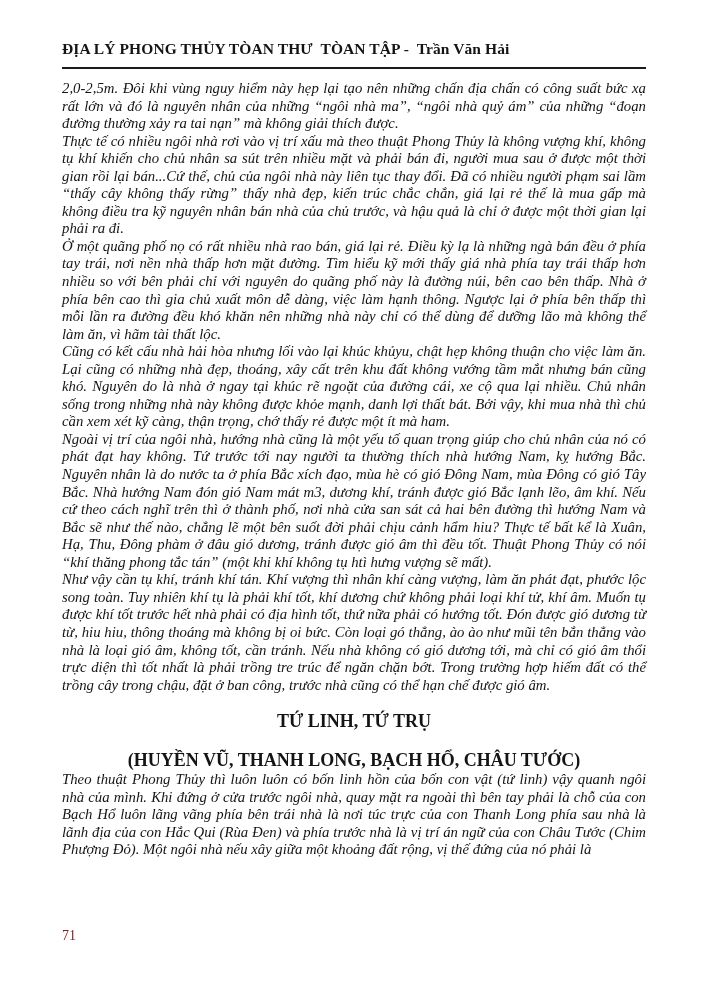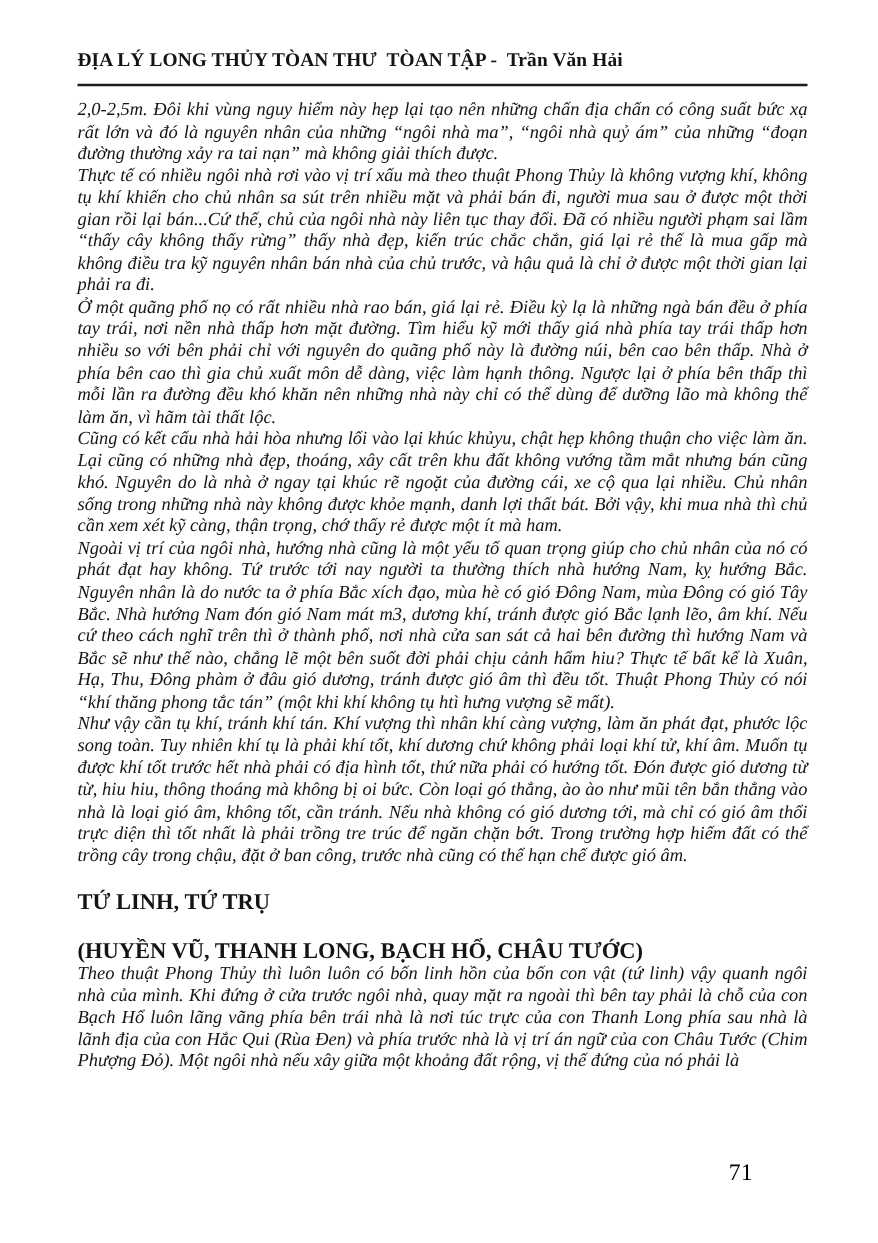--- a/index.html
+++ b/index.html
@@ -46,42 +46,42 @@
     text-align: justify;
     color: #141414;
   }
 
   .content p.body-par { margin: 0; font-style: italic; }
 
   .section-heading {
     font-weight: bold;
     font-size: 18px;
     line-height: 22.5px;
-    text-align: left;
+    text-align: center;
     margin-top: 16px;
   }
   .section-heading.first { margin-top: 16px; }
   .section-heading.second { margin-top: 16px; }
 
   .page-number {
     position: absolute;
     left: 62px;
     top: 928px;
     width: 540px;
-    text-align: right;
-    font-size: 19px;
-    color: #000000;
+    text-align: left;
+    font-size: 14px;
+    color: #7f1d1d;
   }
 </style>
 </head>
 <body>
 
 <div class="page">
 
-  <div class="running-header">ĐỊA LÝ LONG THỦY TÒAN THƯ  TÒAN TẬP -  Trần Văn Hải</div>
+  <div class="running-header">ĐỊA LÝ PHONG THỦY TÒAN THƯ  TÒAN TẬP -  Trần Văn Hải</div>
 
   <div class="header-rule"></div>
 
   <div class="content">
     <p class="body-par">2,0-2,5m. Đôi khi vùng nguy hiểm này hẹp lại tạo nên những chấn địa chấn có công suất bức xạ rất lớn và đó là nguyên nhân của những “ngôi nhà ma”, “ngôi nhà quỷ ám” của những “đoạn đường thường xảy ra tai nạn” mà không giải thích được.</p>
     <p class="body-par">Thực tế có nhiều ngôi nhà rơi vào vị trí xấu mà theo thuật Phong Thủy là không vượng khí, không tụ khí khiến cho chủ nhân sa sút trên nhiều mặt và phải bán đi, người mua sau ở được một thời gian rồi lại bán...Cứ thế, chủ của ngôi nhà này liên tục thay đổi. Đã có nhiều người phạm sai lầm “thấy cây không thấy rừng” thấy nhà đẹp, kiến trúc chắc chắn, giá lại rẻ thế là mua gấp mà không điều tra kỹ nguyên nhân bán nhà của chủ trước, và hậu quả là chỉ ở được một thời gian lại phải ra đi.</p>
     <p class="body-par">Ở một quãng phố nọ có rất nhiều nhà rao bán, giá lại rẻ. Điều kỳ lạ là những ngà bán đều ở phía tay trái, nơi nền nhà thấp hơn mặt đường. Tìm hiểu kỹ mới thấy giá nhà phía tay trái thấp hơn nhiều so với bên phải chỉ với nguyên do quãng phố này là đường núi, bên cao bên thấp. Nhà ở phía bên cao thì gia chủ xuất môn dễ dàng, việc làm hạnh thông. Ngược lại ở phía bên thấp thì mỗi lần ra đường đều khó khăn nên những nhà này chỉ có thể dùng để dưỡng lão mà không thể làm ăn, vì hãm tài thất lộc.</p>
     <p class="body-par">Cũng có kết cấu nhà hải hòa nhưng lối vào lại khúc khủyu, chật hẹp không thuận cho việc làm ăn. Lại cũng có những nhà đẹp, thoáng, xây cất trên khu đất không vướng tầm mắt nhưng bán cũng khó. Nguyên do là nhà ở ngay tại khúc rẽ ngoặt của đường cái, xe cộ qua lại nhiều. Chủ nhân sống trong những nhà này không được khỏe mạnh, danh lợi thất bát. Bởi vậy, khi mua nhà thì chủ cần xem xét kỹ càng, thận trọng, chớ thấy rẻ được một ít mà ham.</p>
     <p class="body-par">Ngoài vị trí của ngôi nhà, hướng nhà cũng là một yếu tố quan trọng giúp cho chủ nhân của nó có phát đạt hay không. Tứ trước tới nay người ta thường thích nhà hướng Nam, kỵ hướng Bắc. Nguyên nhân là do nước ta ở phía Bắc xích đạo, mùa hè có gió Đông Nam, mùa Đông có gió Tây Bắc. Nhà hướng Nam đón gió Nam mát m3, dương khí, tránh được gió Bắc lạnh lẽo, âm khí. Nếu cứ theo cách nghĩ trên thì ở thành phố, nơi nhà cửa san sát cả hai bên đường thì hướng Nam và Bắc sẽ như thế nào, chẳng lẽ một bên suốt đời phải chịu cảnh hẩm hiu? Thực tế bất kể là Xuân, Hạ, Thu, Đông phàm ở đâu gió dương, tránh được gió âm thì đều tốt. Thuật Phong Thủy có nói “khí thăng phong tắc tán” (một khi khí không tụ htì hưng vượng sẽ mất).</p>
     <p class="body-par">Như vậy cần tụ khí, tránh khí tán. Khí vượng thì nhân khí càng vượng, làm ăn phát đạt, phước lộc song toàn. Tuy nhiên khí tụ là phải khí tốt, khí dương chứ không phải loại khí tử, khí âm. Muốn tụ được khí tốt trước hết nhà phải có địa hình tốt, thứ nữa phải có hướng tốt. Đón được gió dương từ từ, hiu hiu, thông thoáng mà không bị oi bức. Còn loại gó thẳng, ào ào như mũi tên bắn thẳng vào nhà là loại gió âm, không tốt, cần tránh. Nếu nhà không có gió dương tới, mà chỉ có gió âm thổi trực diện thì tốt nhất là phải trồng tre trúc để ngăn chặn bớt. Trong trường hợp hiếm đất có thể trồng cây trong chậu, đặt ở ban công, trước nhà cũng có thể hạn chế được gió âm.</p>

